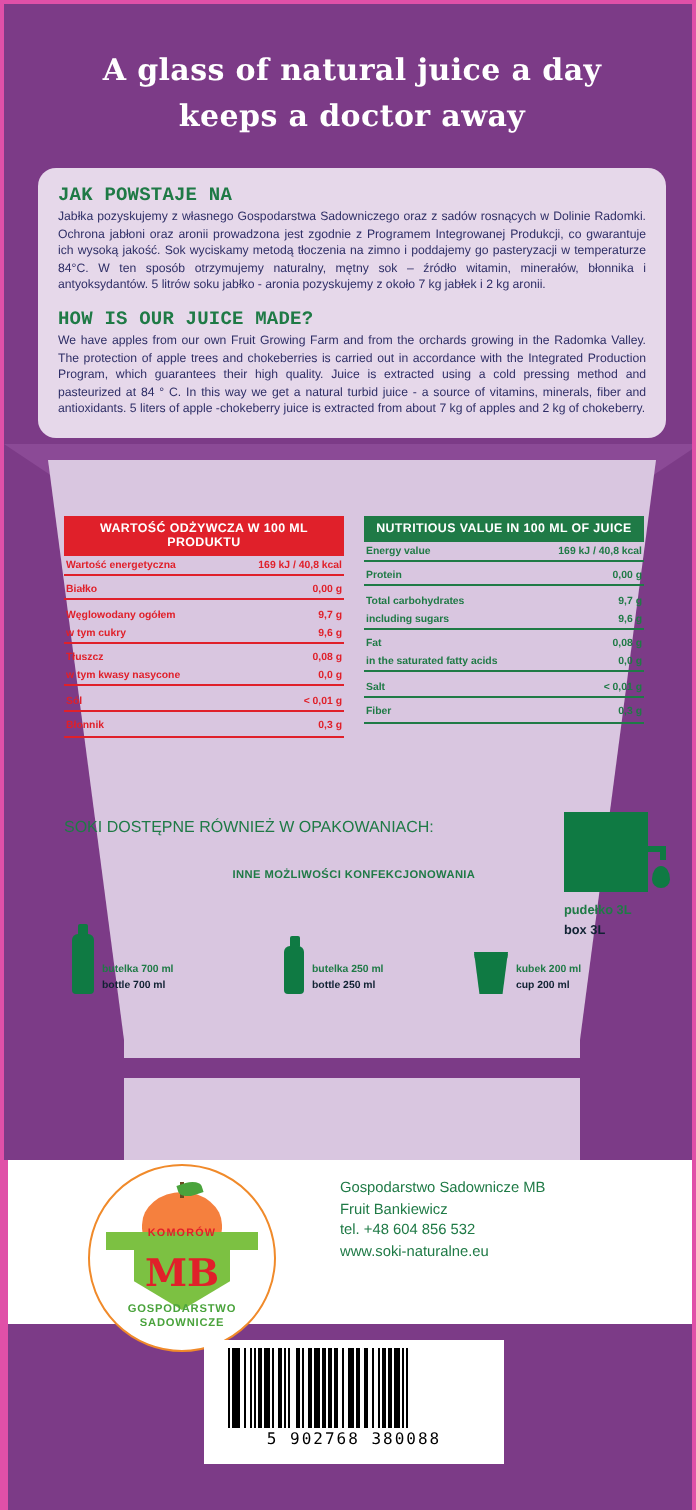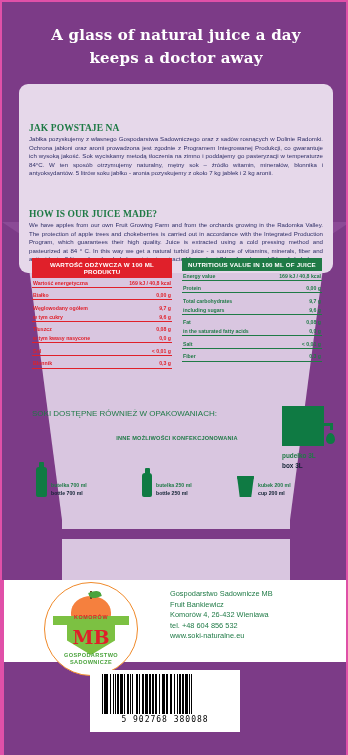--- a/index.html
+++ b/index.html
@@ -60,21 +60,21 @@
   
   .card{
     position:absolute;left:17px;top:82px;width:314px;
     background:#e6d8ea;border-radius:9px;padding:8px 10px 9px 10px;
     box-sizing:border-box;z-index:4;
   }
   .card-sec{margin-bottom:6px;}
   .card-sec:last-child{margin-bottom:0;}
   .sec-title{
     color:#1f7a46;font-weight:bold;font-size:9.5px;letter-spacing:.1px;
-    margin-bottom:2px;font-family:Liberation Serif, serif;margin-top:31px;
+    margin-bottom:2px;font-family:Liberation Mono, monospace;
   }
   .sec-body{
     color:#2e2e66;font-size:6.1px;line-height:8.6px;text-align:justify;
     font-family:"Liberation Sans",sans-serif;
   }
 
   
   .tables{position:absolute;left:30px;top:256px;width:290px;z-index:4;
     display:flex;gap:10px;}
   .tbl{width:140px;}
@@ -143,21 +143,21 @@
     font-size:19px;font-weight:bold;color:#e0202a;font-family:"DejaVu Serif",serif;}
   .logo .arc1{position:absolute;left:0;top:69px;width:92px;text-align:center;
     font-size:5.6px;font-weight:bold;color:#4aa33c;letter-spacing:.4px;}
   .logo .arc2{position:absolute;left:0;top:76px;width:92px;text-align:center;
     font-size:5.6px;font-weight:bold;color:#4aa33c;letter-spacing:.4px;}
 
   .contact{position:absolute;left:168px;top:2px;width:175px;
     color:#1f7a46;font-size:7.4px;line-height:10.6px;font-weight:normal;}
 
   
-  .bc-wrap{position:absolute;left:88px;top:668px;width:150px;height:62px;
+  .bc-wrap{position:absolute;left:100px;top:668px;width:150px;height:62px;
     background:#ffffff;z-index:6;padding:4px 6px 2px 6px;box-sizing:border-box;}
   .bars{height:40px;display:flex;align-items:stretch;gap:0;margin-left:6px;}
   .bars i{display:block;}
   .bc-num{font-family:"DejaVu Sans Mono",monospace;font-size:8px;
     letter-spacing:1px;color:#000;text-align:center;margin-top:1px;}
 </style>
 </head>
 <body>
 
 <div class="label">
@@ -323,21 +323,20 @@
       <div class="banner"></div>
       <div class="banner-txt">KOMORÓW</div>
       <div class="mb">MB</div>
       <div class="arc1">GOSPODARSTWO</div>
       <div class="arc2">SADOWNICZE</div>
     </div>
 
     <div class="contact">
       <div>Gospodarstwo Sadownicze MB</div>
       <div>Fruit Bankiewicz</div>
-      <div>Komorów 4, 26-432 Wieniawa</div>
       <div>tel. +48 604 856 532</div>
       <div>www.soki-naturalne.eu</div>
     </div>
   </div>
 
   <div class="barcode-strip"></div>
 
   <div class="bc-wrap">
     <div class="bars" id="bars">
         <i style="width: 1px; background: rgb(0, 0, 0);"></i>

